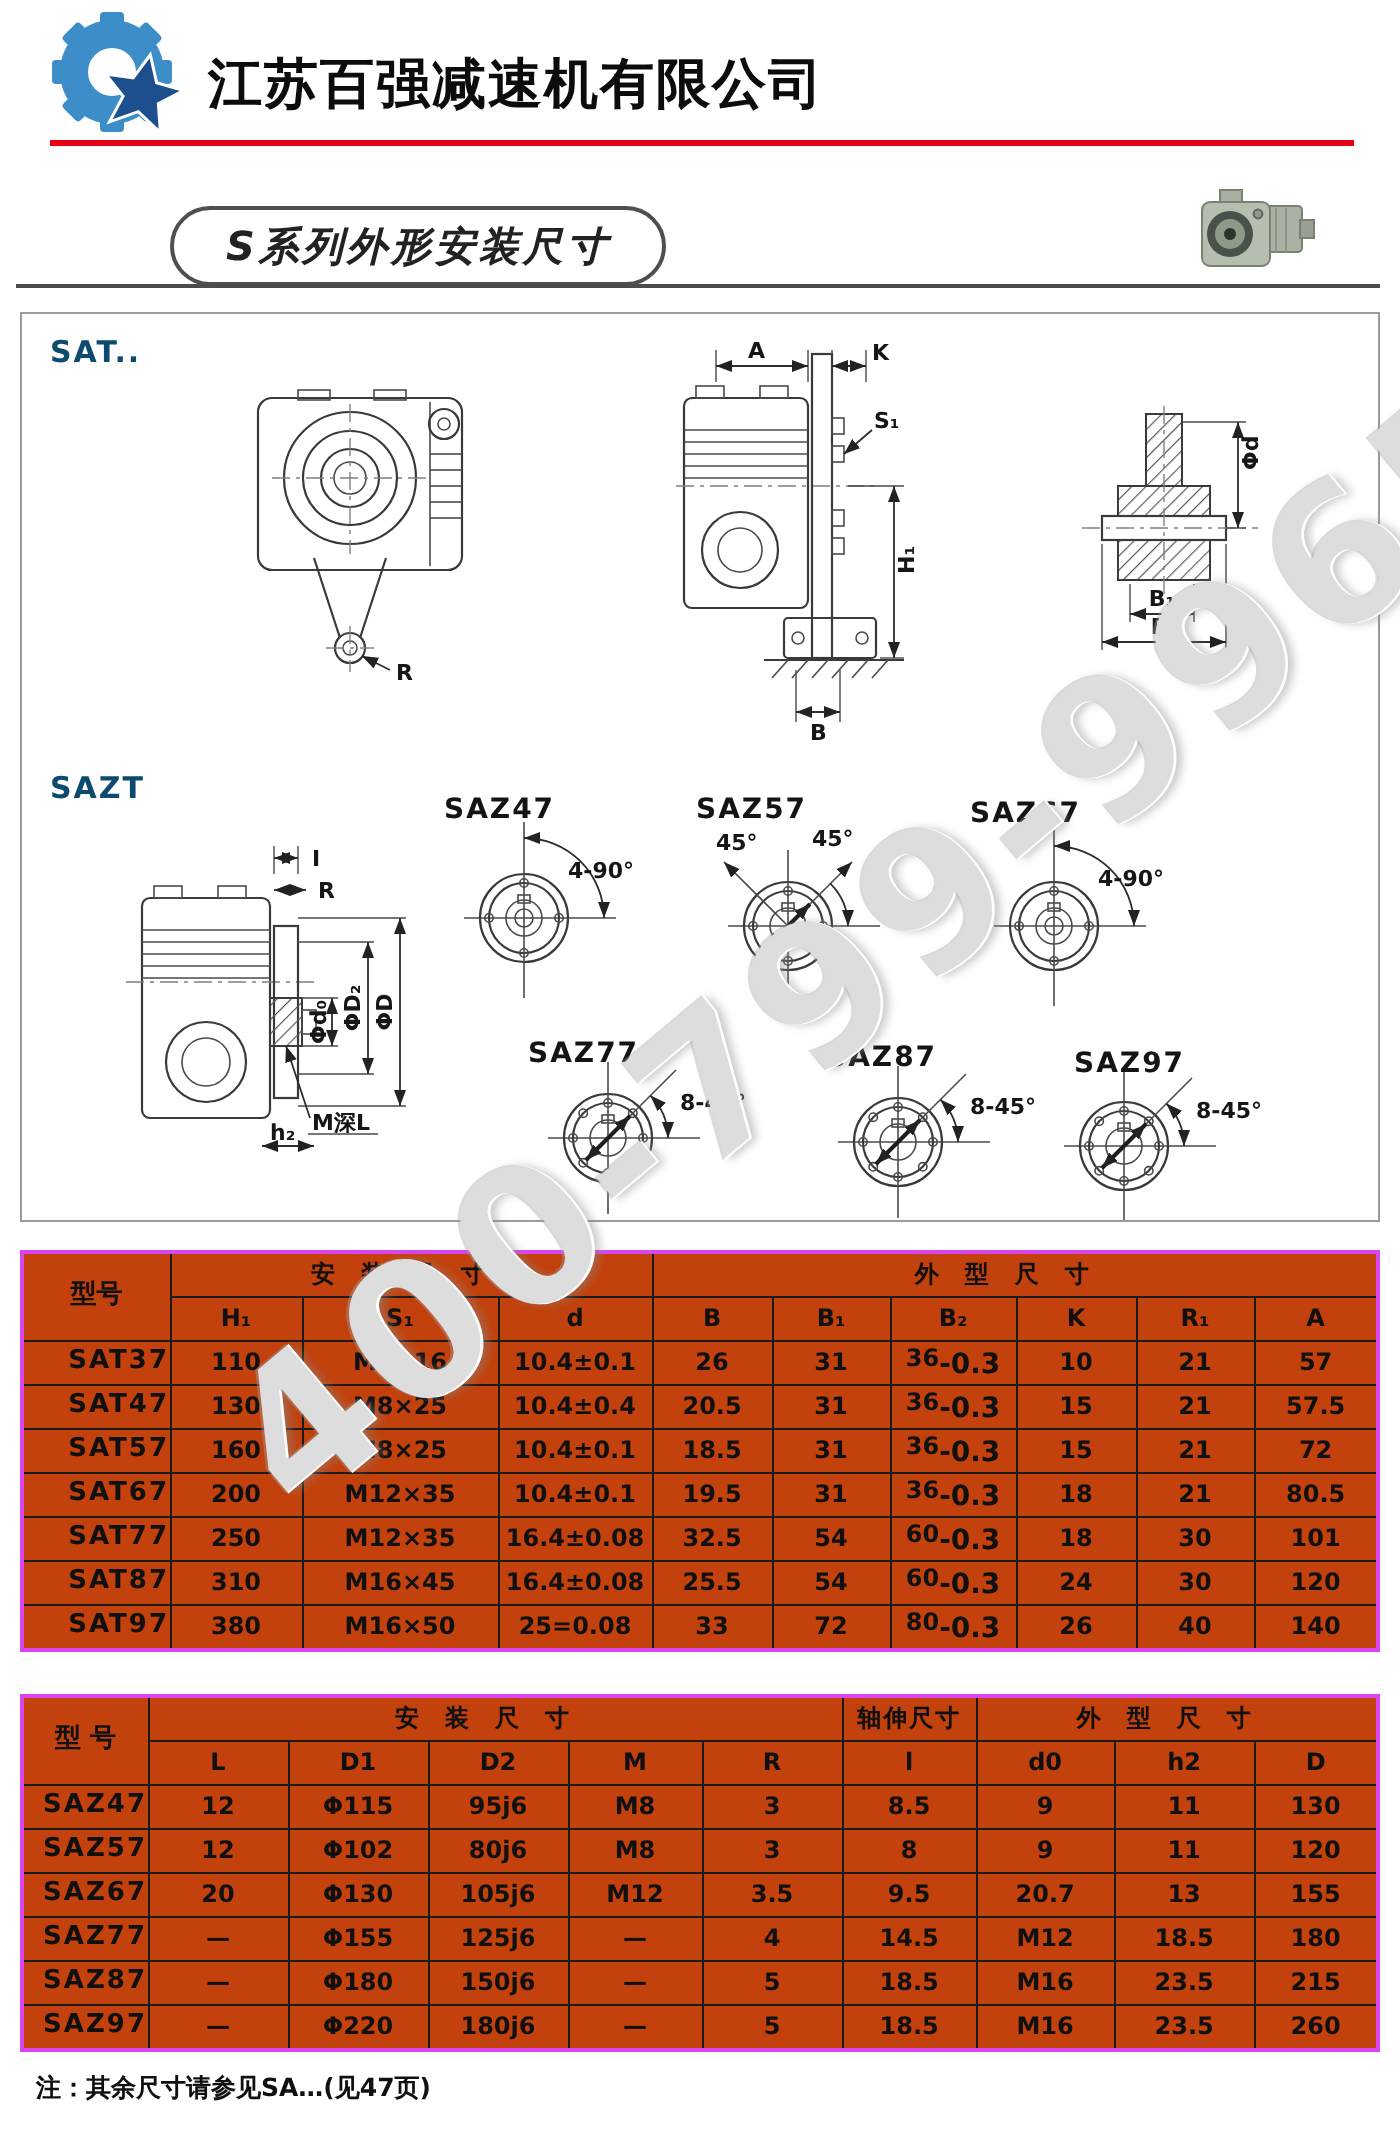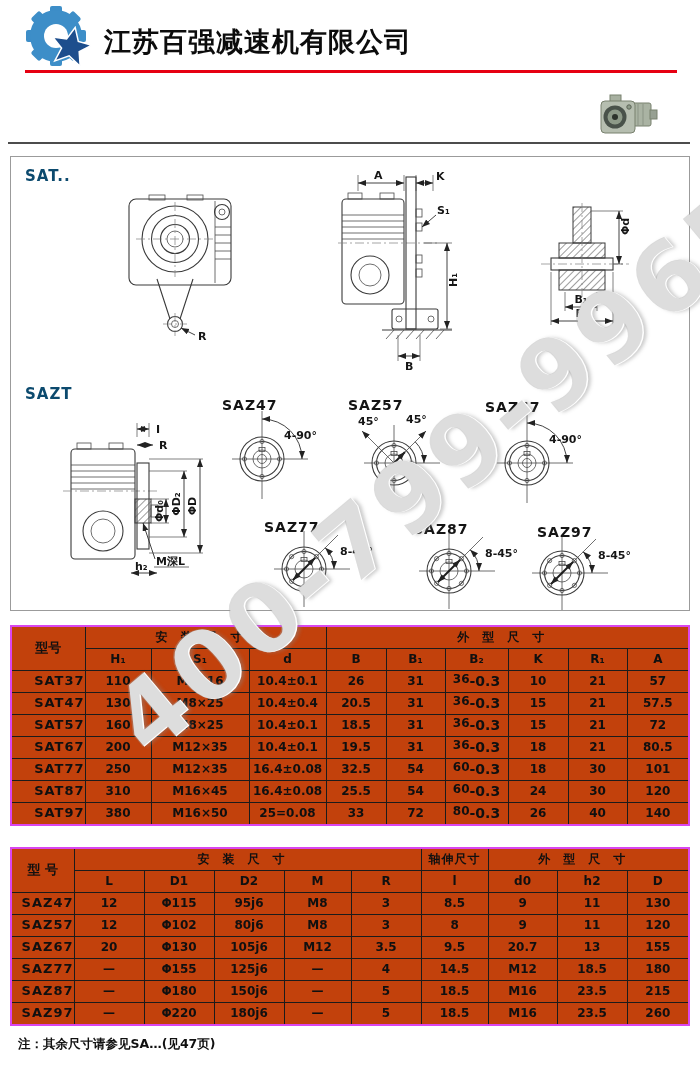--- a/index.html
+++ b/index.html
@@ -77,20 +77,21 @@
       <rect x="26" y="0" width="12" height="10" rx="2" transform="rotate(315 32 30)"></rect>
       <circle cx="32" cy="30" r="26"></circle>
     </g>
     <circle cx="32" cy="30" r="12" fill="#fff"></circle>
     <path d="M32,30 L70,40 L62,58 Z" fill="#fff"></path>
     <polygon points="47,21 53,34 67,35 56,44 60,58 47,50 34,58 38,44 27,35 41,34" transform="rotate(12 47 41)" fill="#1d4e8d" stroke="#fff" stroke-width="1.5"></polygon>
   </svg>
   <div class="company-name">江苏百强减速机有限公司</div>
   <div class="red-rule"></div>
 
+  <div class="badge">S系列外形安装尺寸</div>
   <svg style="position:absolute;left:596px;top:90px" width="64" height="52" viewBox="0 0 64 52">
     <rect x="14" y="5" width="11" height="9" fill="#a7b0a0" stroke="#79816f"></rect>
     <rect x="37" y="13" width="18" height="23" rx="2" fill="#aab3a3" stroke="#79816f"></rect>
     <line x1="42" y1="14" x2="42" y2="36" stroke="#8b9485"></line>
     <line x1="47" y1="14" x2="47" y2="36" stroke="#8b9485"></line>
     <rect x="54" y="20" width="7" height="9" fill="#97a092" stroke="#79816f"></rect>
     <rect x="5" y="11" width="34" height="32" rx="4" fill="#b6beb0" stroke="#79816f"></rect>
     <circle cx="19" cy="27" r="11.5" fill="#49524a"></circle>
     <circle cx="19" cy="27" r="7.5" fill="#8d9a88"></circle>
     <circle cx="19" cy="27" r="3" fill="#2c332b"></circle>

